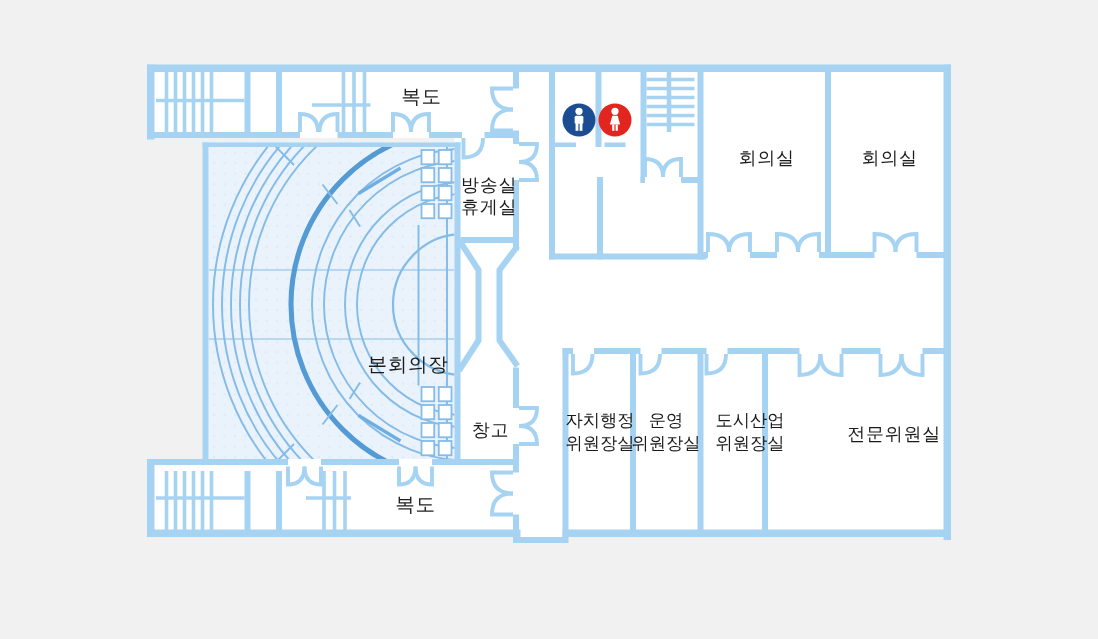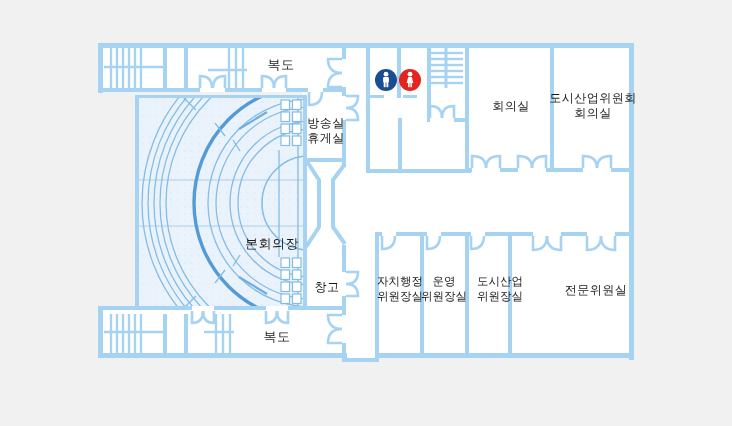--- a/index.html
+++ b/index.html
@@ -278,21 +278,20 @@
 
   <div class="lbl big" style="left:272px;top:203px;margin-top:40px;">본회의장</div>
 
   <div class="lbl" style="left:327px;top:287px;">창고</div>
 
   <div class="lbl" style="left:511px;top:106px;">
     <span style="display:block">회의실</span>
   </div>
 
   <div class="lbl" style="left:593px;top:106px;">
-    <span style="display:block">도시산업위원회</span>
     <span style="display:block">회의실</span>
   </div>
 
   <div class="lbl big" style="left:277px;top:336px;">복도</div>
 
   <div class="lbl small" style="left:400px;top:289px;font-family:Liberation Mono, monospace;">
     <span style="display:block">자치행정</span>
     <span style="display:block">위원장실</span>
   </div>
 

